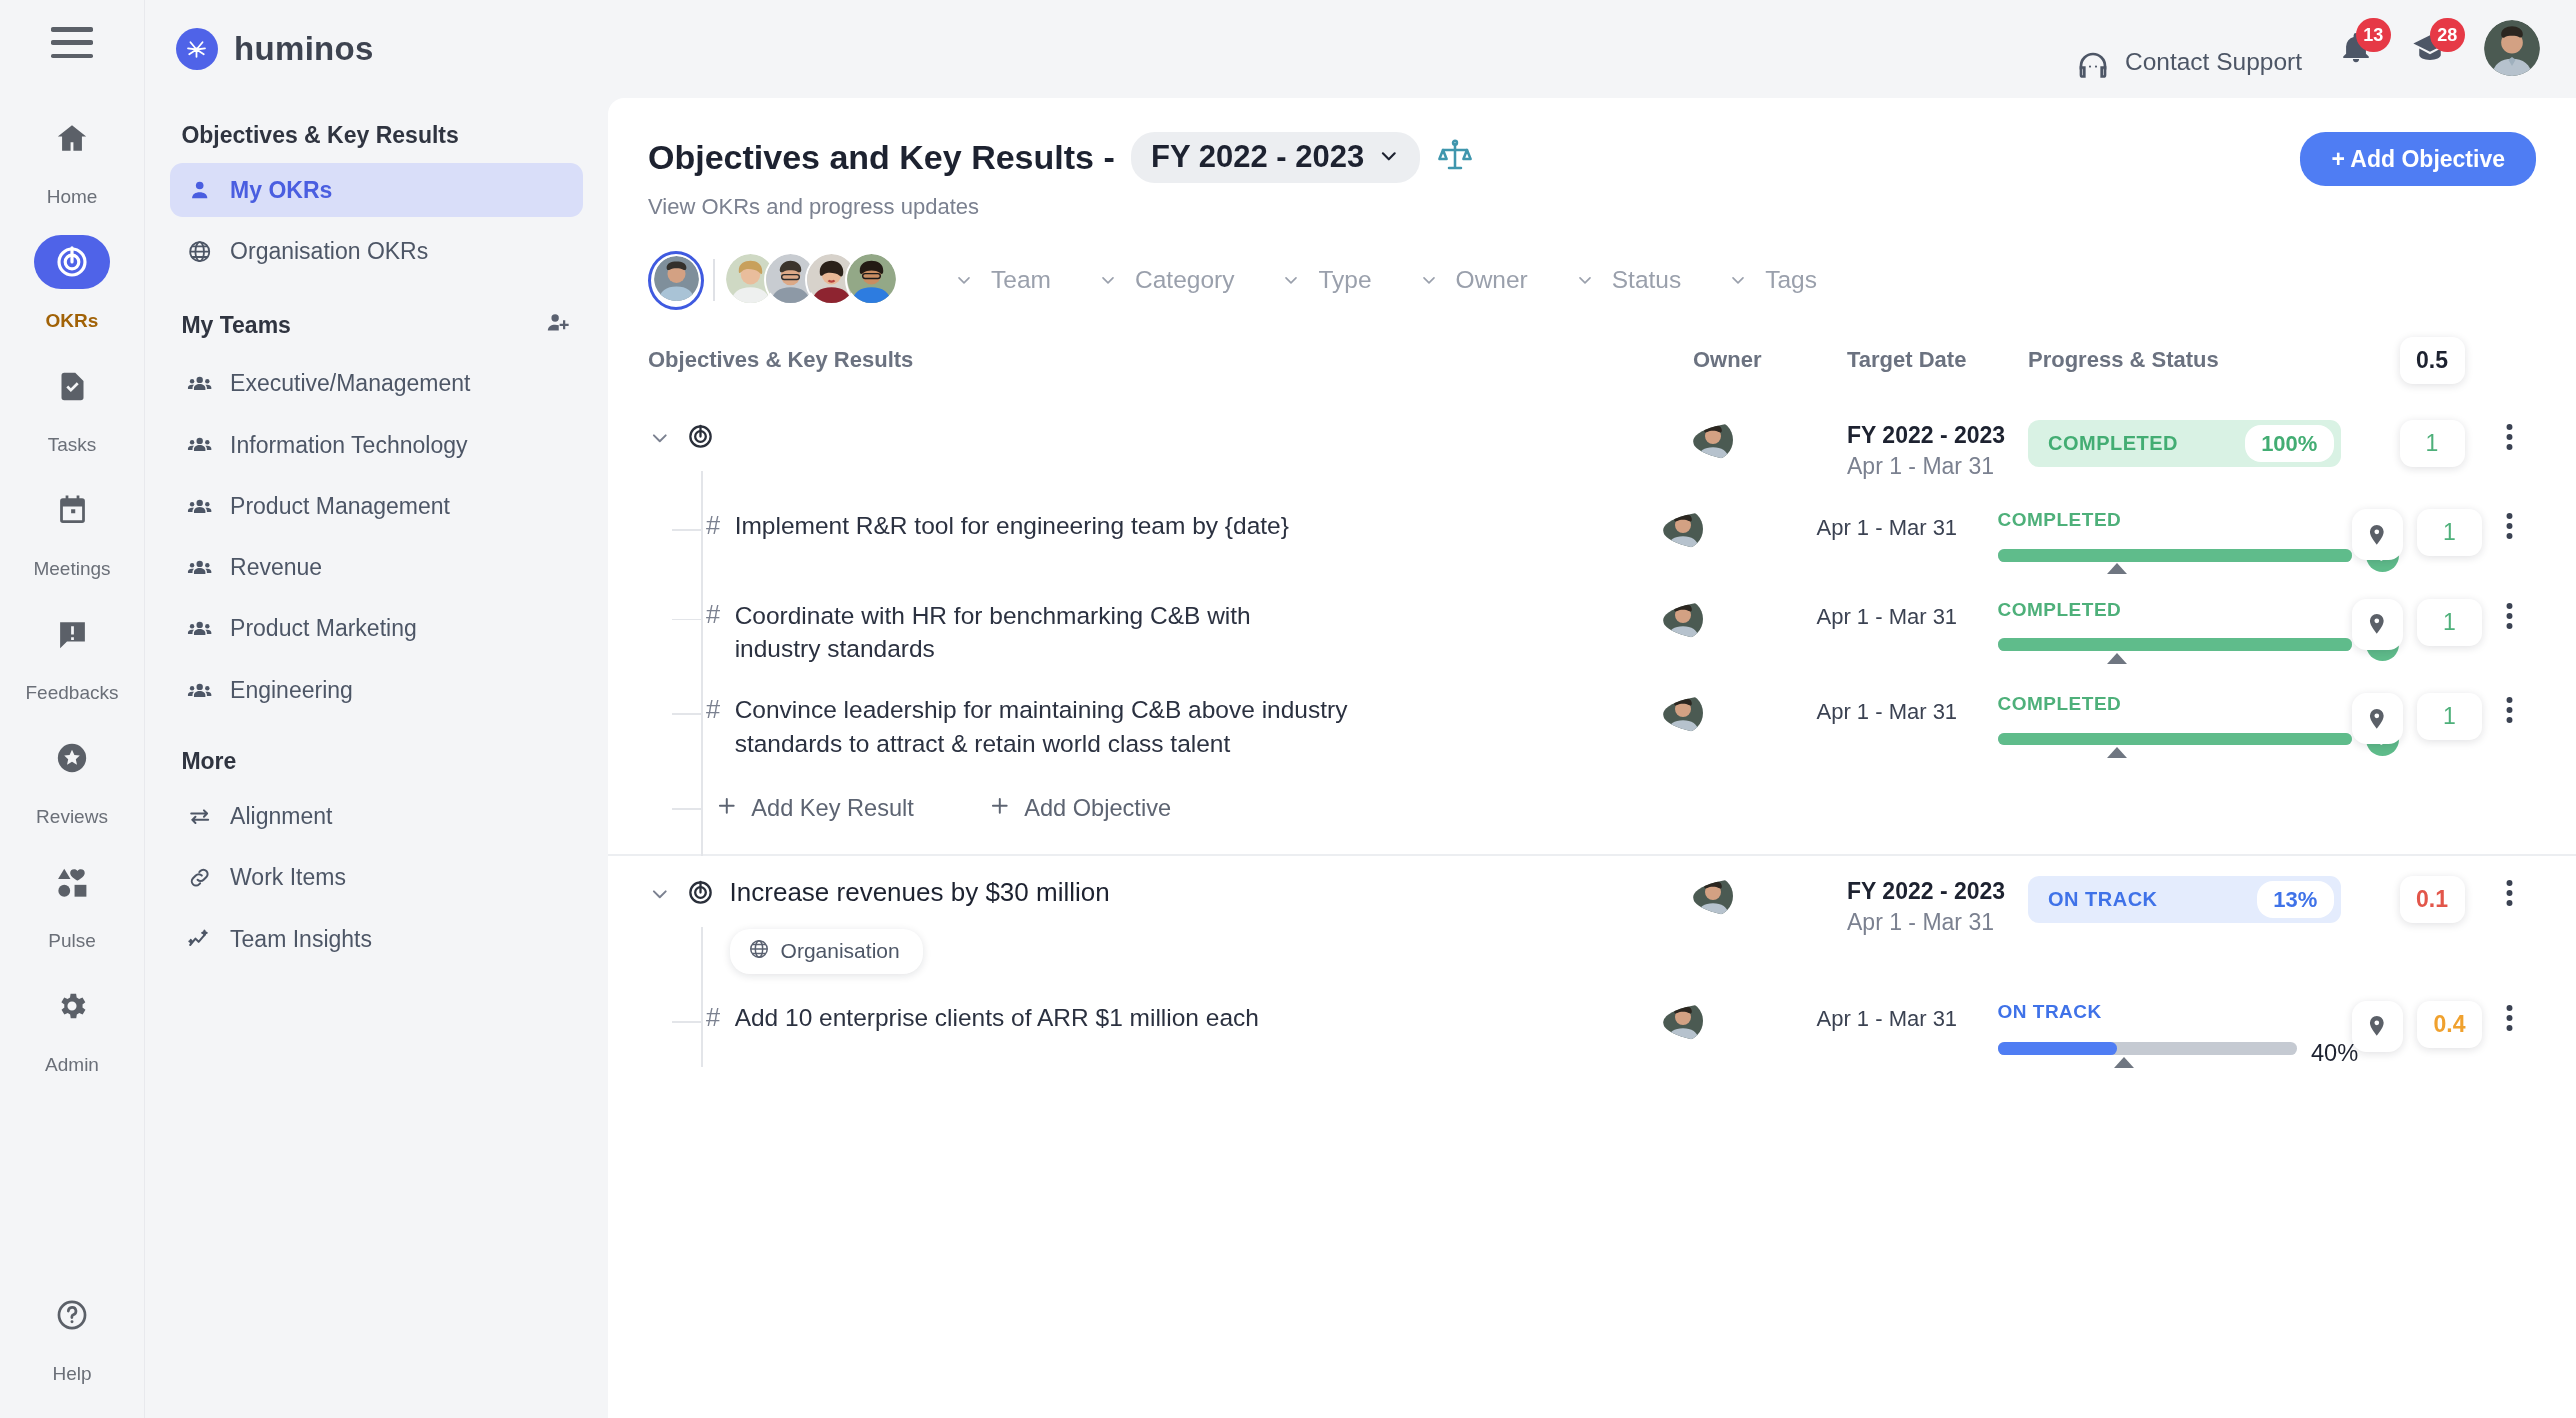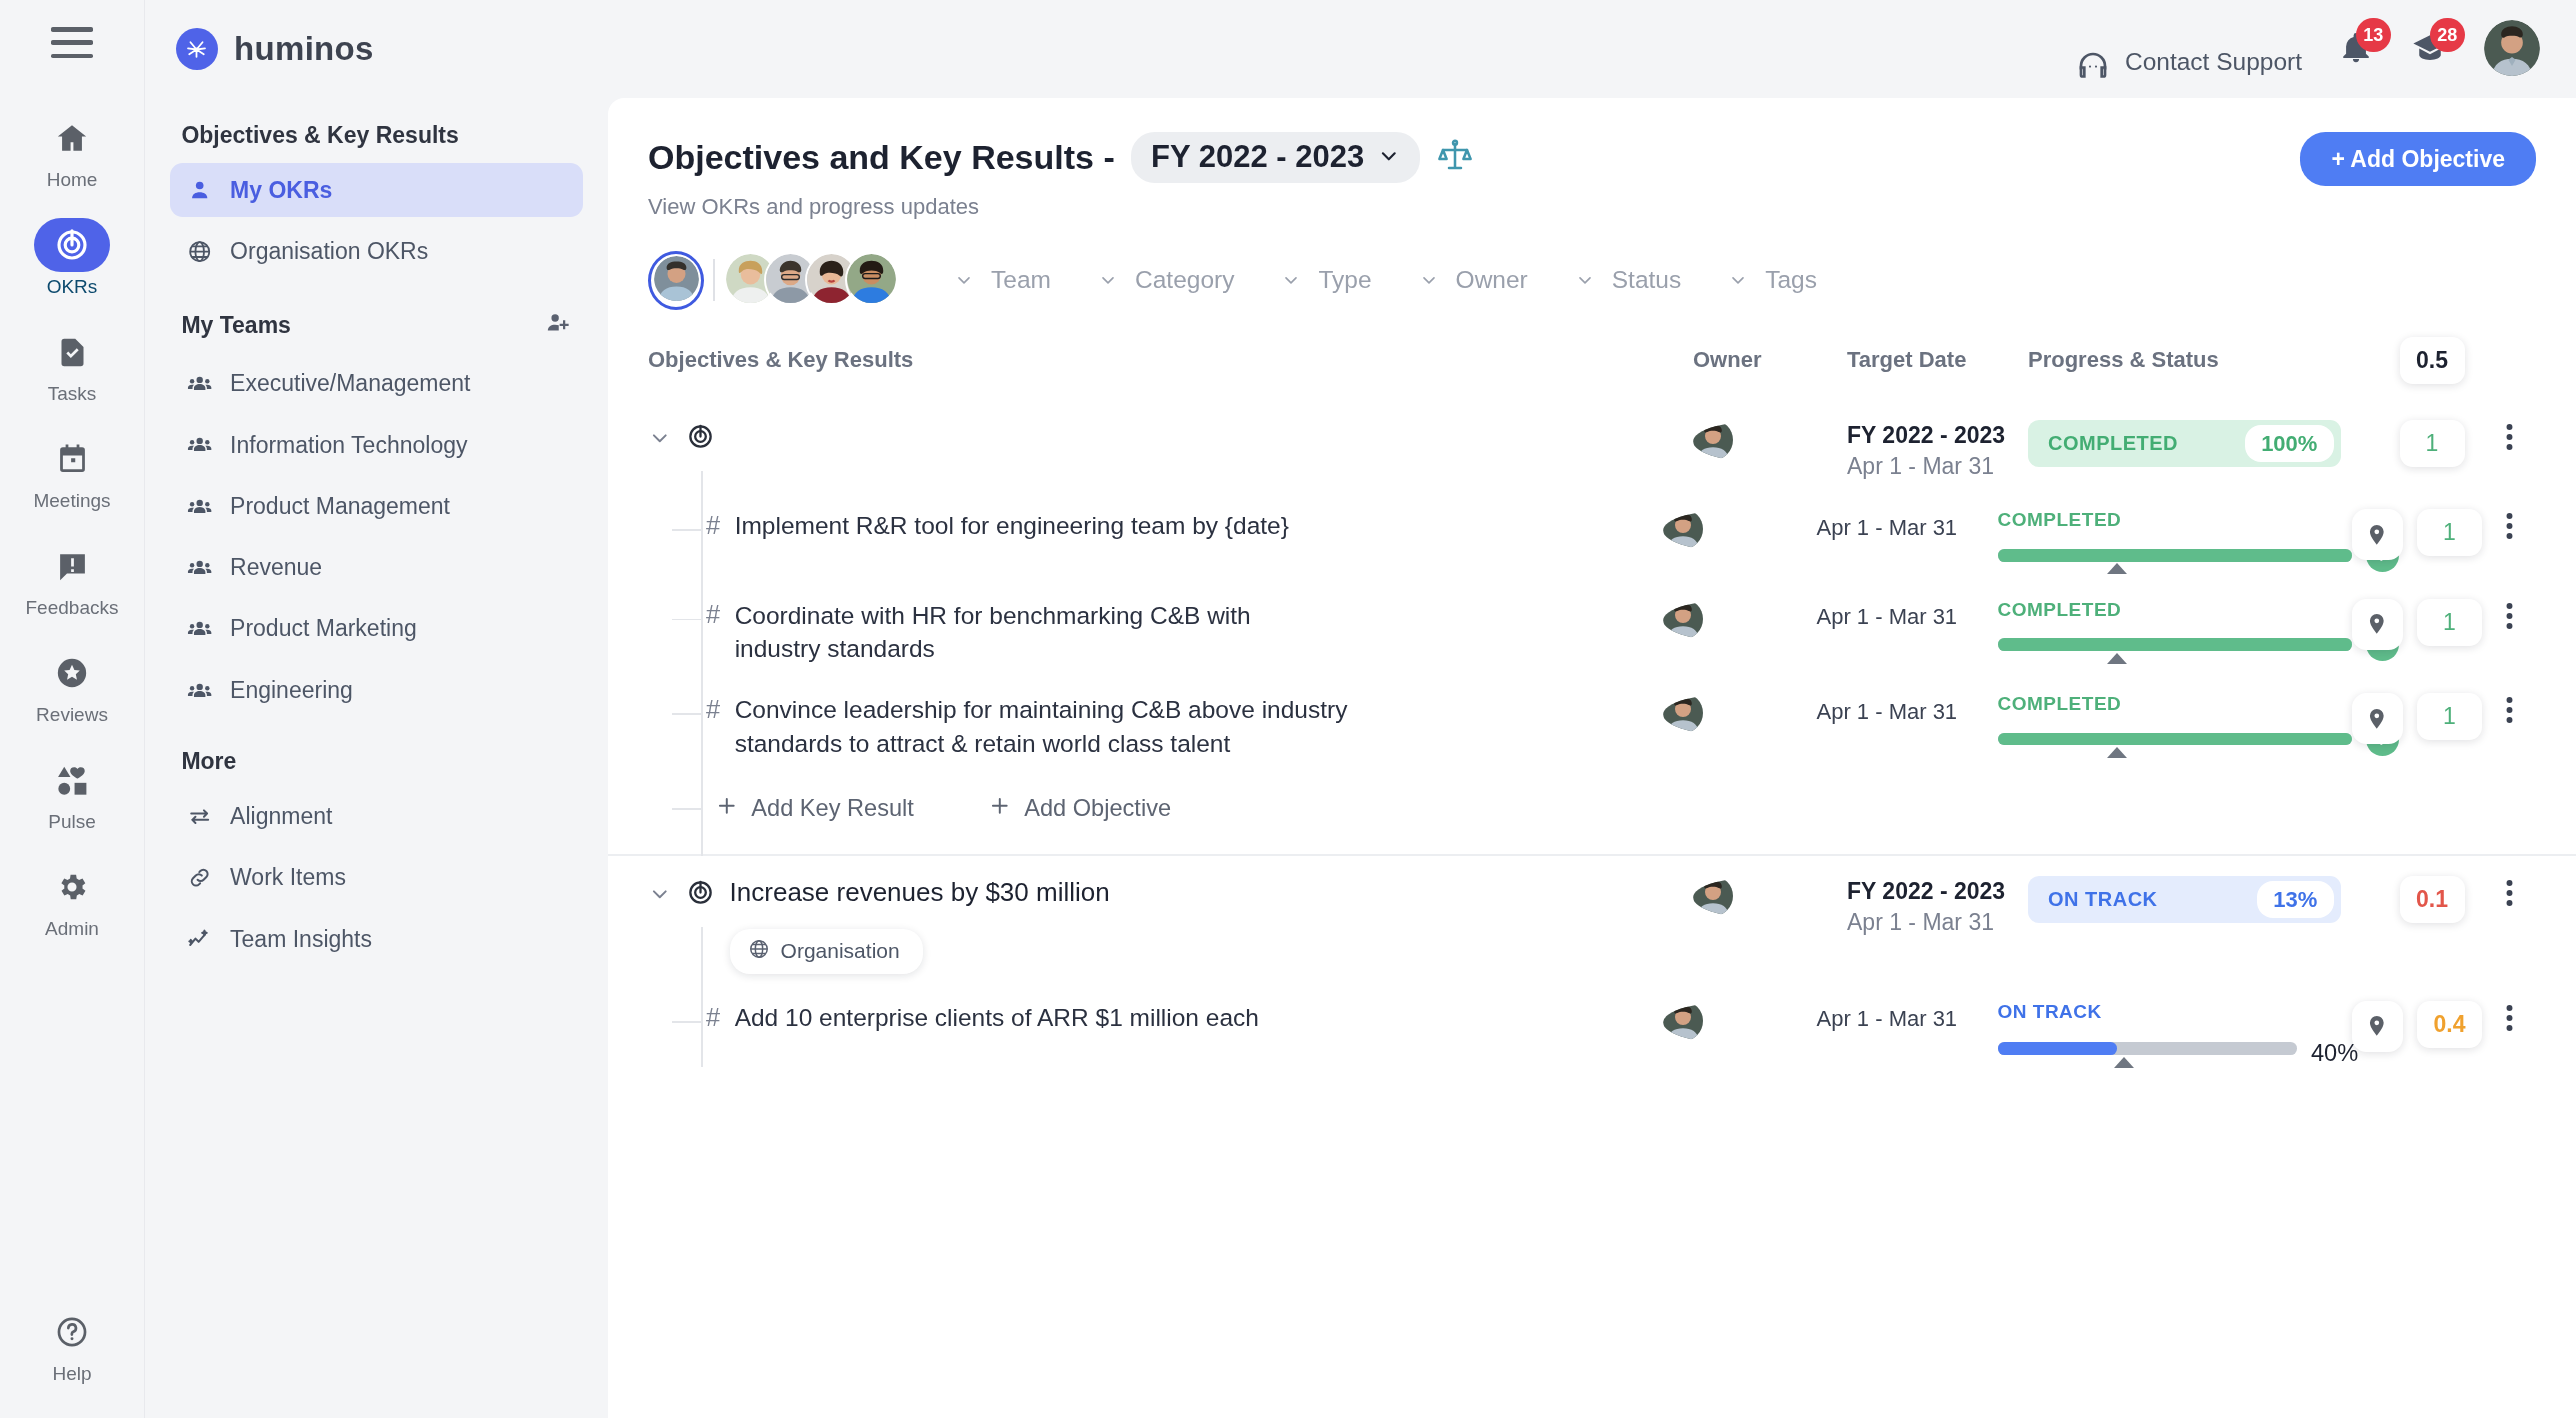--- a/index.html
+++ b/index.html
@@ -23,22 +23,22 @@
   .rail-item {
     width: 100%; display:flex; flex-direction: column; align-items: center;
     margin-bottom: 27px; cursor: pointer; text-decoration:none;
   }
   .rail-ico {
     width: 76px; height: 54px; border-radius: 27px;
     display:flex; align-items:center; justify-content:center;
     color:#5b6068;
   }
   .rail-item.active .rail-ico { background: #4f63e8; color: #fff; }
-  .rail-lbl { font-size: 19px; color: #6a6f78; margin-top: 4px; }
-  .rail-item.active .rail-lbl { color:#0c4a6e; font-weight: 400; text-align: center; }
+  .rail-lbl { font-size: 19px; color: #6a6f78; margin-top: 21px; }
+  .rail-item.active .rail-lbl { color:#a16207; font-weight: 700; text-align: center; }
   .rail-spacer { flex: 1; }
   .rail-help { margin-bottom: 34px; }
 
   
   .side {
     width: 463px; flex: 0 0 463px; background:#f4f5f7;
     padding: 0 25.4px; position: relative;
   }
   .brand { display:flex; align-items:center; gap:16.3px; height: 98px; padding-left: 5.4px;}
   .brand-mark {

